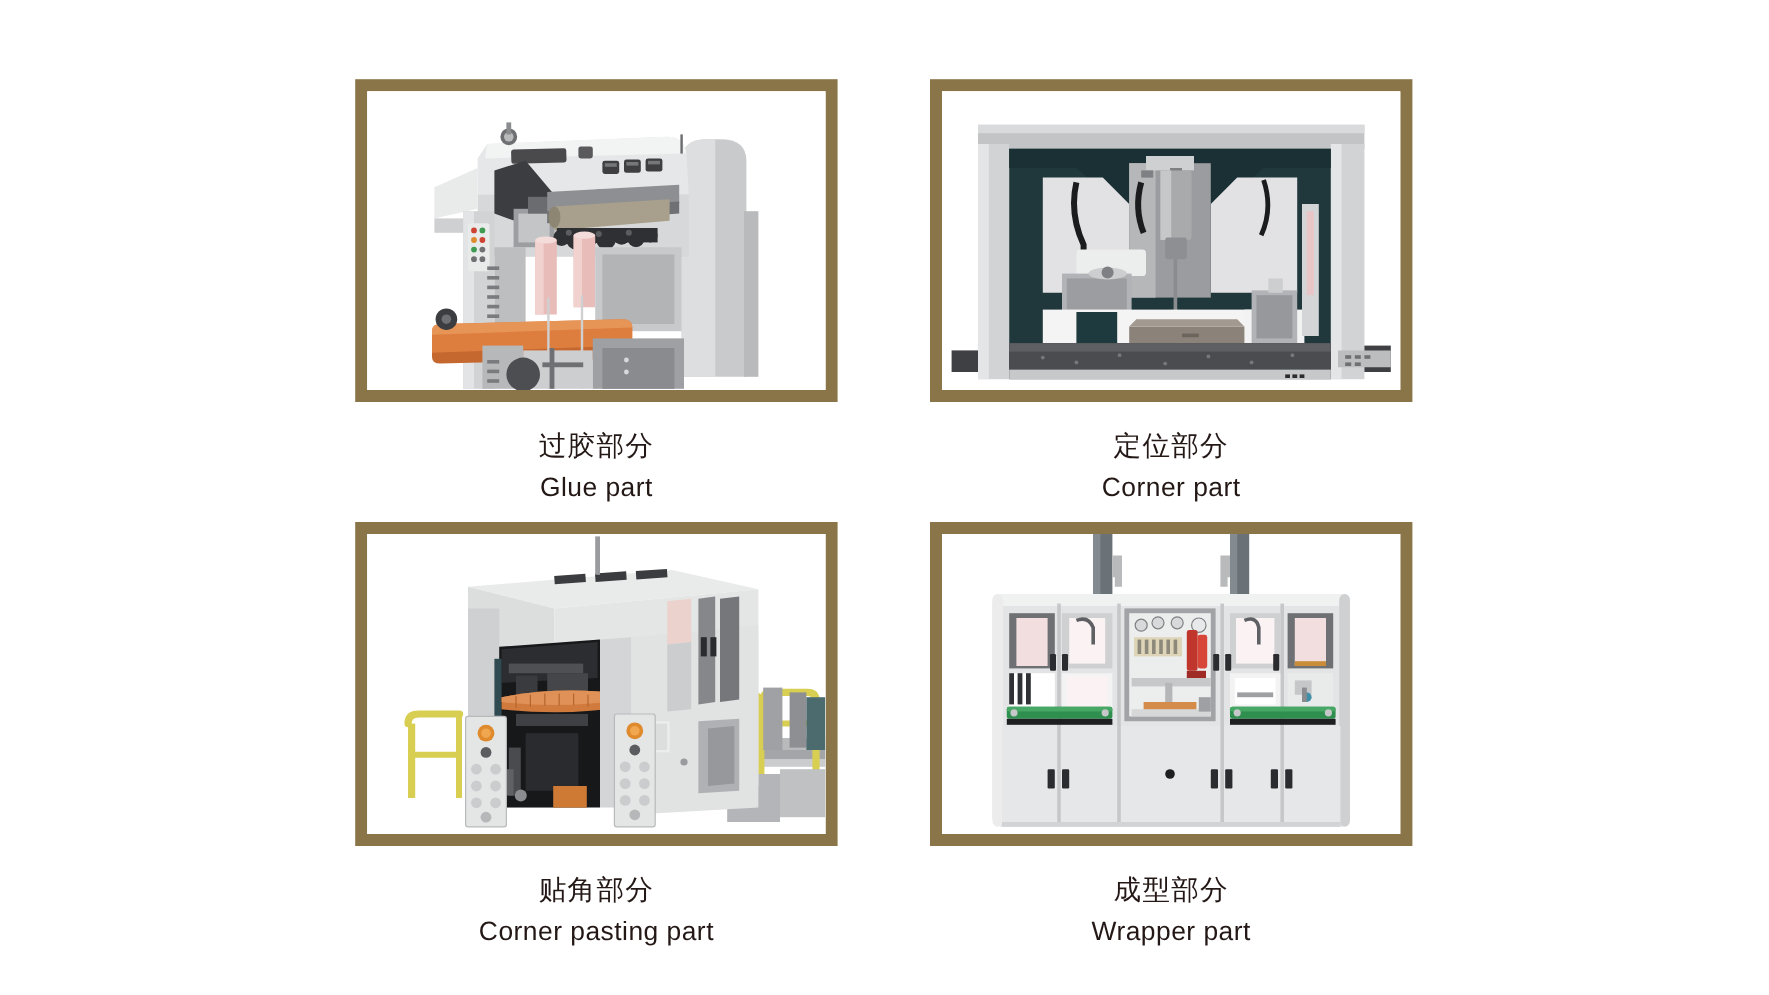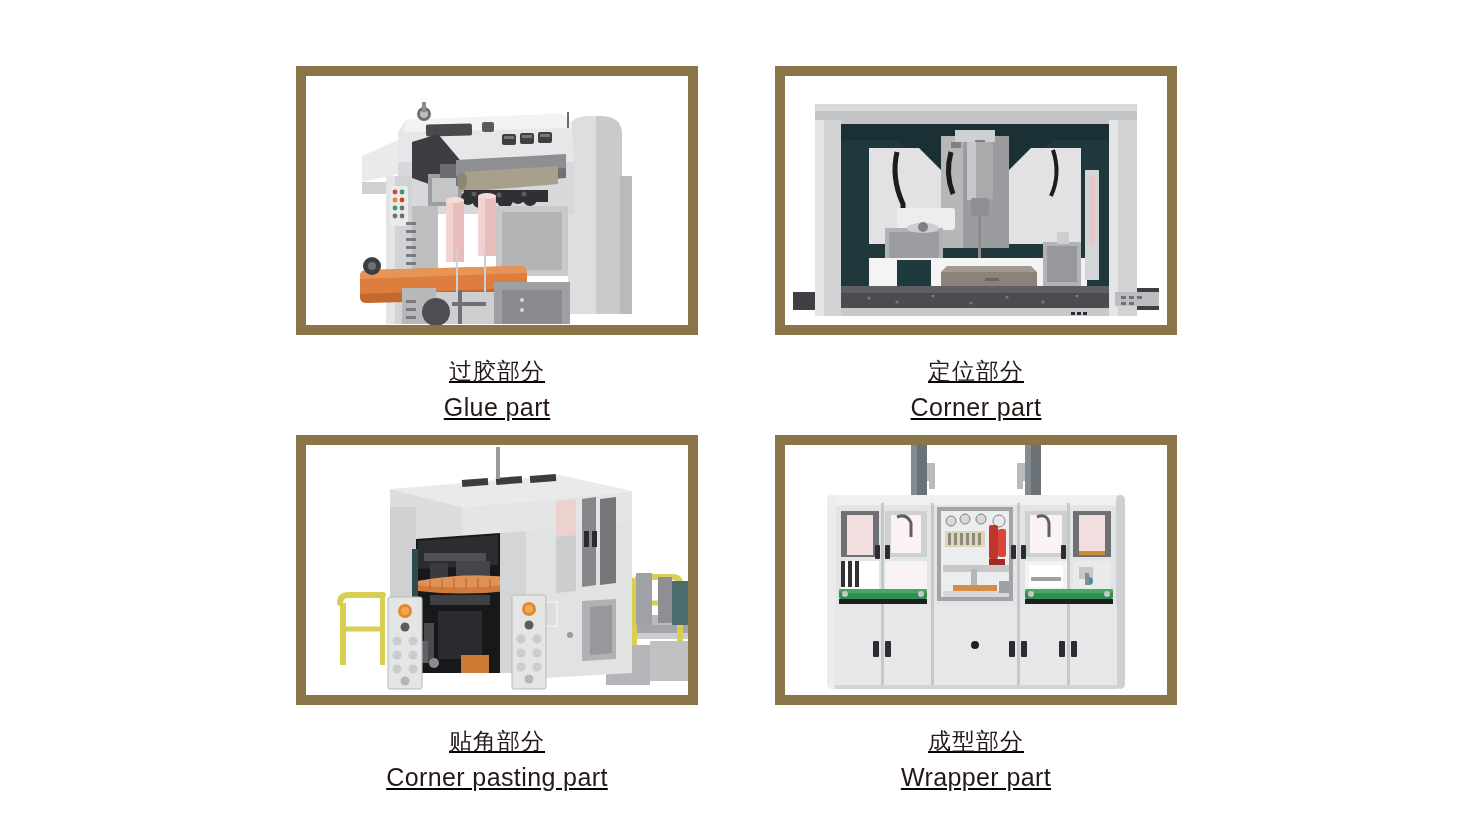--- a/index.html
+++ b/index.html
@@ -19,21 +19,20 @@
   .board {
     position: absolute;
     left: 0; top: 0;
     width: 1474px;
     height: 829px;
   }
 
   .card {
     position: absolute;
     width: 480px;
-    text-decoration: underline;
   }
   .card-r1 { top: 66px; }
   .card-r2 { top: 435px; }
   .card-c1 { left: 296px; }
   .card-c2 { left: 775px; }
 
   .frame {
     width: 402px;
     height: 269px;
     box-sizing: border-box;
@@ -59,21 +58,21 @@
     color: #231815;
     margin-top: 22px;
     line-height: 1.24;
   }
   .cap-cn {
     font-size: 23px;
     letter-spacing: 1px;
     white-space: nowrap;
   }
   .cap-en {
-    font-size: 25px;
+    font-size: 22px;
     letter-spacing: 0.4px;
     margin-top: 6px;
     white-space: nowrap;
   }
 </style>
 </head>
 <body>
 
 <div class="board">
 

